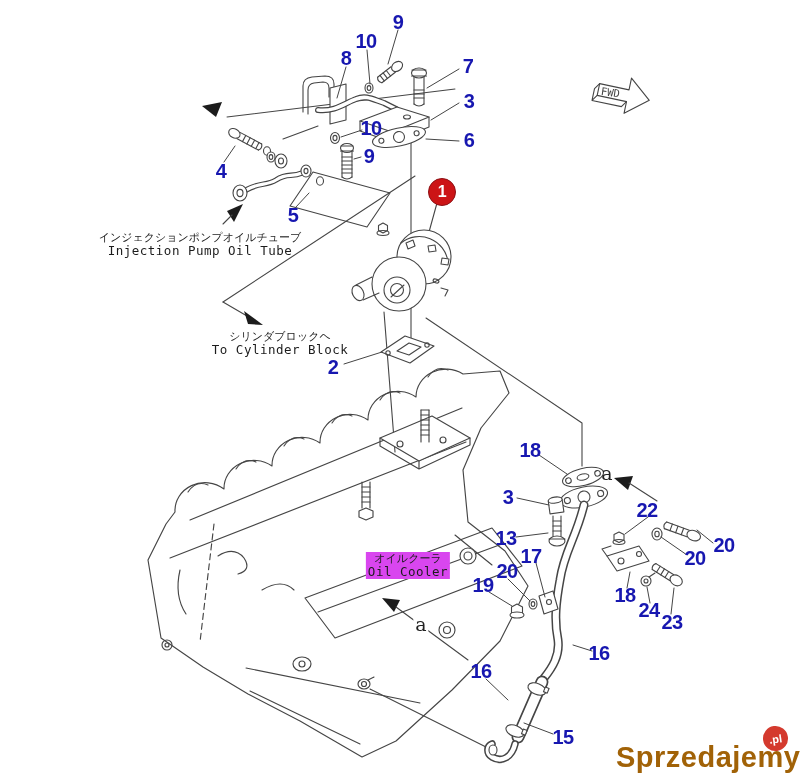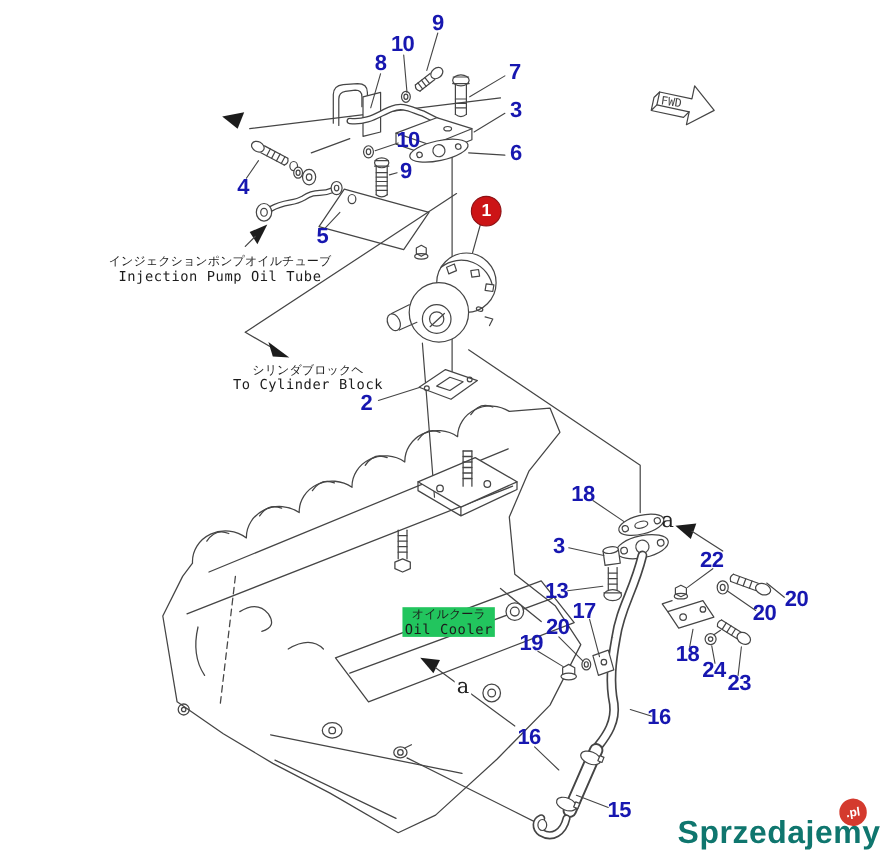--- a/index.html
+++ b/index.html
@@ -9,25 +9,25 @@
   .callout{position:absolute;transform:translate(-50%,-50%);
            font:700 20px "Liberation Sans",sans-serif;color:#1717b0;
            letter-spacing:-0.5px;white-space:nowrap;z-index:5;cursor:default;}
   .callout.red{width:26px;height:26px;border-radius:50%;background:#cc1416;
                border:1.5px solid #8d1115;color:#ffffff;display:flex;
                align-items:center;justify-content:center;font-size:16px;z-index:6;}
   .annot{position:absolute;transform:translateX(-50%);text-align:center;
          font-family:"DejaVu Sans Mono",monospace;color:#1c1c1c;z-index:4;white-space:nowrap;}
   .annot .jp{display:block;font-size:11px;line-height:13px;}
   .annot .en{display:block;font-size:12.5px;line-height:14px;letter-spacing:0.5px;}
-  .annot.bg{background:#22c55e;padding:0 2px;}
+  .annot.bg{background:#d946ef;padding:0 2px;}
   .ref-a{position:absolute;transform:translate(-50%,-50%);
          font:19px "DejaVu Serif",serif;color:#222222;z-index:4;}
   #watermark{position:absolute;left:616px;top:741px;z-index:7;
-             font:700 29px "Liberation Sans",sans-serif;color:#0f766e;letter-spacing:0.5px;}
+             font:700 29px "Liberation Sans",sans-serif;color:#a16207;letter-spacing:0.5px;}
   #wm-badge{position:absolute;left:763px;top:726px;width:25px;height:25px;border-radius:50%;
             background:#d43a2e;color:#ffffff;display:flex;align-items:center;justify-content:center;
             font:700 11px "Liberation Sans",sans-serif;transform:rotate(-8deg);z-index:8;}
 </style>
 </head>
 <body>
 
 <div id="stage">
 
 <svg id="lineart" width="806" height="784" viewBox="0 0 806 784">

